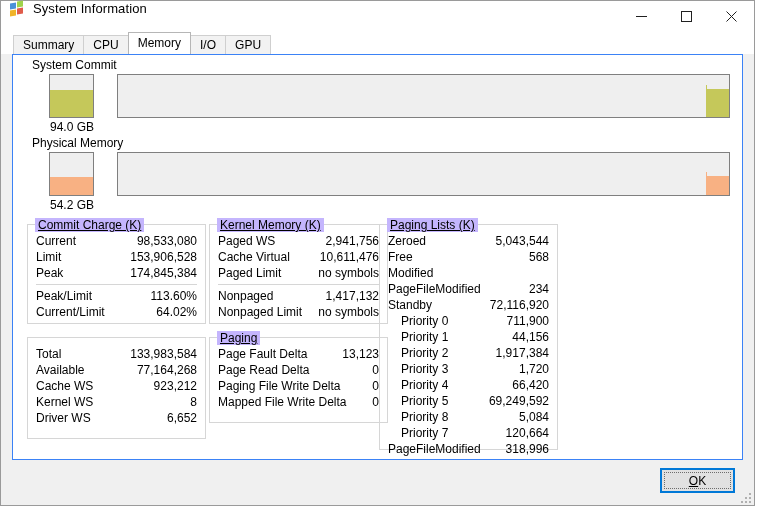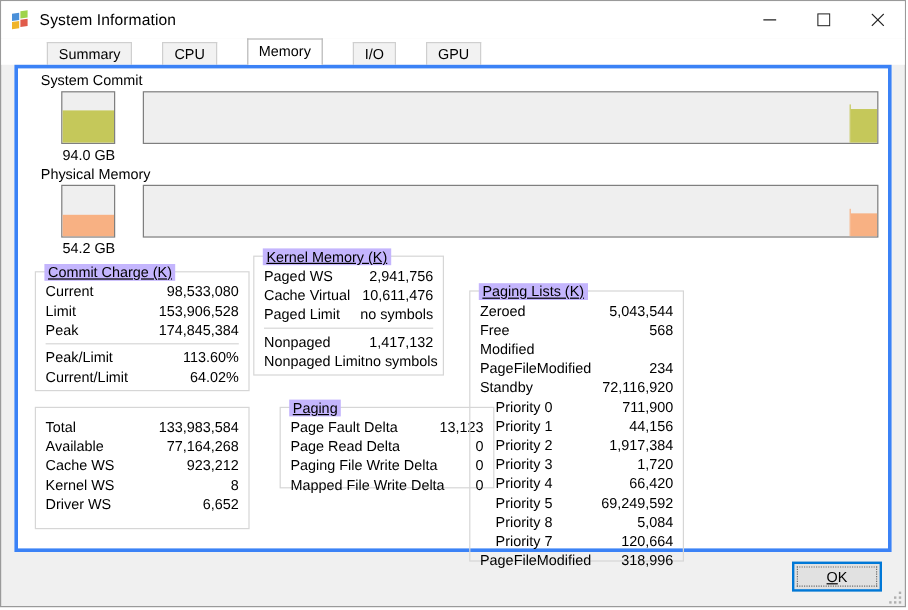--- a/index.html
+++ b/index.html
@@ -27,21 +27,20 @@
     box-sizing: border-box;
     display: flex;
     flex-direction: column;
   }
 
   
   .titlebar {
     height: 31px;
     background: #ffffff;
     display: flex;
-    align-items: center;
     flex: 0 0 auto;
     position: relative;
   }
   .title-icon {
     width: 16px; height: 16px;
     margin-left: 8px; margin-right: 8px;
     position: relative;
     flex: 0 0 auto;
   }
   .title-icon .q {
@@ -88,36 +87,35 @@
     line-height: 19px;
     padding: 0 9px;
     font-size: 12px;
     color: #000;
     border: 1px solid #cfcfcf;
     border-bottom: none;
     background: #f2f2f2;
     margin-right: -1px;
     box-sizing: border-box;
     white-space: nowrap;
-    margin-left: 26px;
   }
   .tab.active {
     height: 22px;
     line-height: 21px;
     background: #ffffff;
     border-color: #b6b6b6;
     position: relative;
     z-index: 3;
   }
 
   
   .tabbody {
     flex: 1 1 auto;
     margin: 0 11px 0 11px;
-    border: 3px solid #3b82f6;
+    border: 1px solid #3b82f6;
     background: #ffffff;
     position: relative;
     box-sizing: border-box;
   }
 
   .section-label {
     position: absolute;
     font-size: 12px;
     color: #000;
     white-space: nowrap;
@@ -354,21 +352,21 @@
             <span class="k">Kernel WS</span>
             <span class="v">8</span>
           </div>
           <div class="row">
             <span class="k">Driver WS</span>
             <span class="v">6,652</span>
           </div>
         </div>
     </div>
 
-    <div class="group" style="left:196px; top:156px; width:159px; height:100px;">
+    <div class="group" style="left:196px; top:169px; width:179px; height:100px;">
       <span class="legend">Kernel Memory (K)</span>
       <div class="rows">
           <div class="row">
             <span class="k">Paged WS</span>
             <span class="v">2,941,756</span>
           </div>
           <div class="row">
             <span class="k">Cache Virtual</span>
             <span class="v">10,611,476</span>
           </div>
@@ -381,21 +379,21 @@
             <span class="k">Nonpaged</span>
             <span class="v">1,417,132</span>
           </div>
           <div class="row">
             <span class="k">Nonpaged Limit</span>
             <span class="v">no symbols</span>
           </div>
         </div>
     </div>
 
-    <div class="group" style="left:196px; top:282px; width:179px; height:68px;margin-left:22px;">
+    <div class="group" style="left:196px; top:282px; width:179px; height:86px;">
       <span class="legend">Paging</span>
       <div class="rows">
           <div class="row">
             <span class="k">Page Fault Delta</span>
             <span class="v">13,123</span>
           </div>
           <div class="row">
             <span class="k">Page Read Delta</span>
             <span class="v">0</span>
           </div>
@@ -403,21 +401,21 @@
             <span class="k">Paging File Write Delta</span>
             <span class="v">0</span>
           </div>
           <div class="row">
             <span class="k">Mapped File Write Delta</span>
             <span class="v">0</span>
           </div>
         </div>
     </div>
 
-    <div class="group" style="left:376px; top:169px; width:179px; height:226px;margin-top:16px;">
+    <div class="group" style="left:366px; top:169px; width:179px; height:226px;">
       <span class="legend">Paging Lists (K)</span>
       <div class="rows">
           <div class="row">
             <span class="k">Zeroed</span>
             <span class="v">5,043,544</span>
           </div>
           <div class="row">
             <span class="k">Free</span>
             <span class="v">568</span>
           </div>

